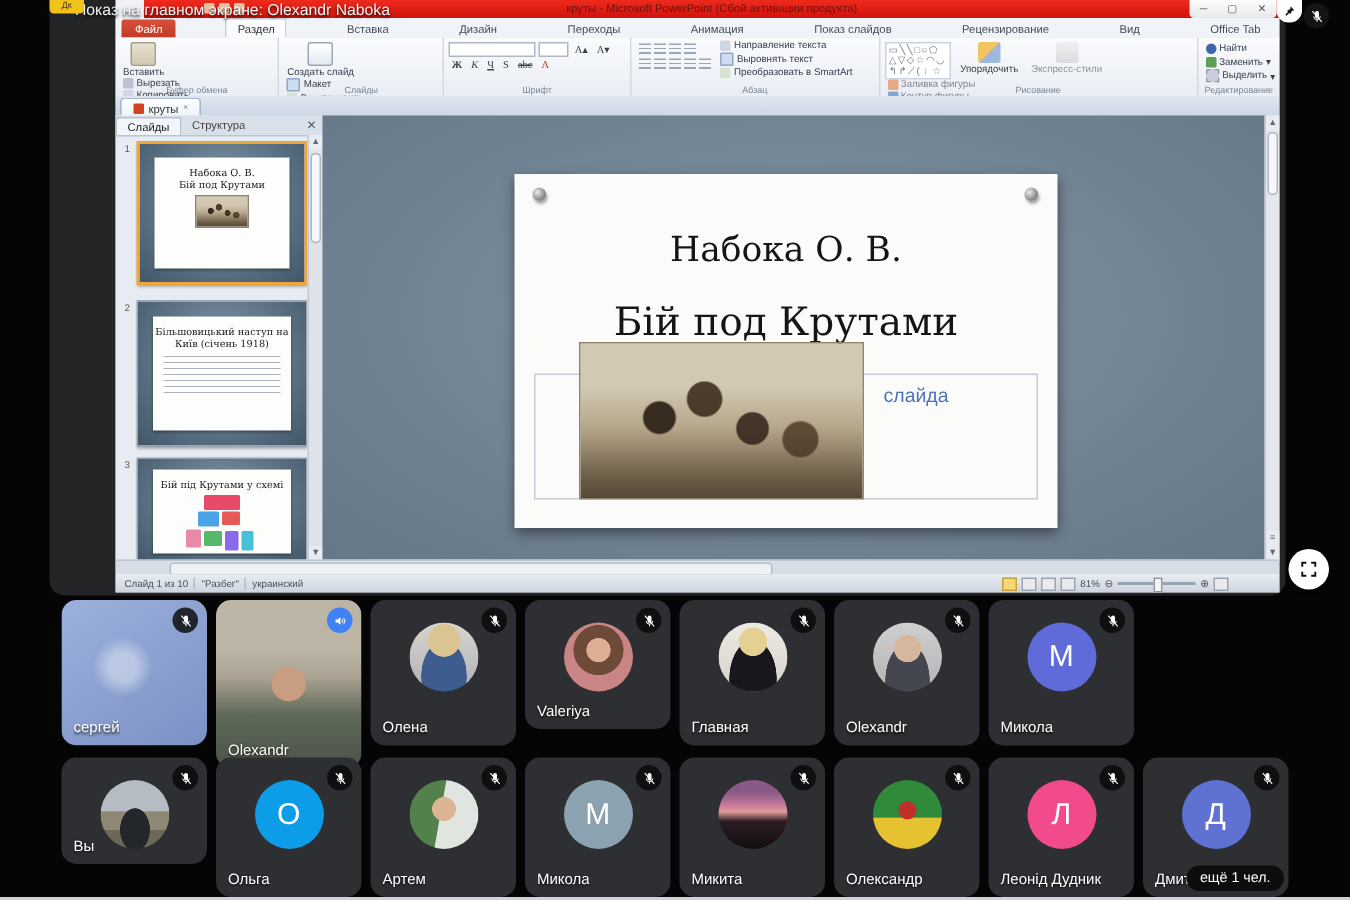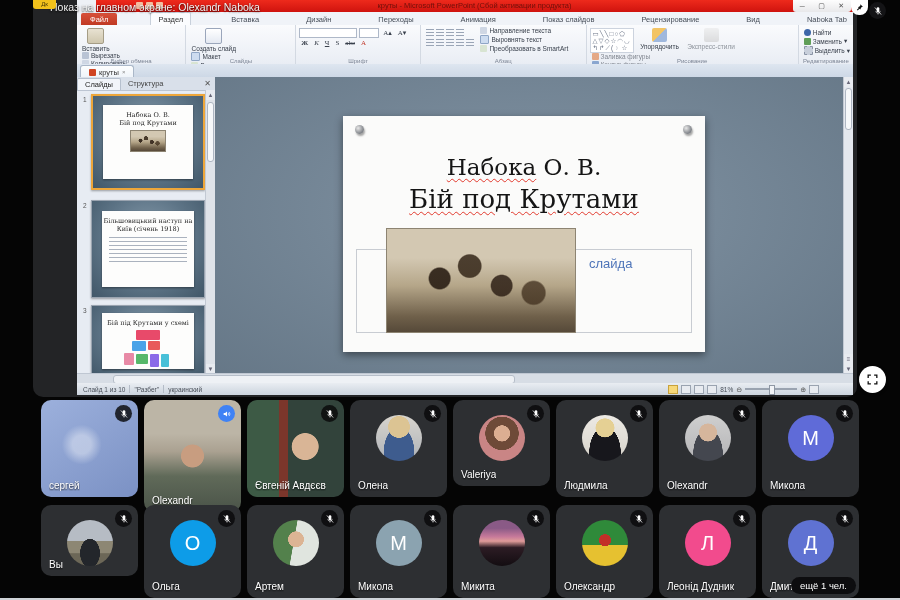--- a/index.html
+++ b/index.html
@@ -98,21 +98,21 @@
   #pscroll .sthumb{position:absolute;left:1px;right:1px;top:12px;height:58px;background:#f6f8fa;border:1px solid #aeb6c2;border-radius:3px;}
   .sarrow{position:absolute;left:0;right:0;height:10px;background:#e8ebf0;color:#667;font-size:6px;text-align:center;line-height:10px;}
   
   #editor{position:absolute;left:138px;top:77px;right:9px;bottom:21px;background:#74889a;
        background-image:radial-gradient(ellipse at 50% 45%,rgba(255,255,255,.10),rgba(0,0,0,.12));}
   #paper{position:absolute;left:128px;top:39px;width:362px;height:236px;background:#fbfbfa;box-shadow:0 3px 8px rgba(0,0,0,.45);}
   .pin{position:absolute;width:9px;height:9px;border-radius:50%;background:radial-gradient(circle at 35% 35%,#e8e8e8,#8a8d92 60%,#5c5f64);box-shadow:1px 2px 2px rgba(0,0,0,.35);}
   .ptitle{position:absolute;left:0;right:0;text-align:center;font-family:"DejaVu Serif",serif;color:#151515;}
   #pt1{top:38px;font-size:23px;}
   #pt2{top:68px;font-size:26px;}
-  .wavy{text-decoration:underline;text-decoration-style:wavy;text-decoration-color:#e23a2e;text-decoration-thickness:1px;text-underline-offset:3px;}
+  .wavy{text-decoration-style:wavy;text-decoration-color:#e23a2e;text-decoration-thickness:1px;text-underline-offset:3px;margin-top:16px;}
   #subbox{position:absolute;left:13px;right:13px;top:133px;height:82px;border:1px solid #c8ccd2;}
   #slideimg{position:absolute;left:43px;top:112px;width:188px;height:103px;z-index:3;}
   #subtext{position:absolute;left:246px;top:140px;font-size:13px;color:#4d74b8;z-index:2;}
   
   #escroll{position:absolute;right:0;top:77px;width:9px;bottom:21px;background:#e4e8ee;border-left:1px solid #c2c9d3;}
   #escroll .sthumb{position:absolute;left:1px;right:1px;top:11px;height:40px;background:#f6f8fa;border:1px solid #aeb6c2;border-radius:3px;}
   
   #hscrollrow{position:absolute;left:0;right:0;bottom:12px;height:9px;background:#d7dde5;border-top:1px solid #bfc7d2;}
   #hscroll{position:absolute;left:36px;top:1px;width:400px;height:7px;background:#eef1f5;border:1px solid #b6bec9;border-radius:3px;}
   #statusbar{position:absolute;left:0;right:0;bottom:0;height:12px;background:linear-gradient(#e9edf2,#ccd4de);
@@ -185,21 +185,21 @@
       <div id="ribtabs">
         <span class="rtab file">Файл</span>
         <span class="rtab active">Раздел</span>
         <span class="rtab">Вставка</span>
         <span class="rtab">Дизайн</span>
         <span class="rtab">Переходы</span>
         <span class="rtab">Анимация</span>
         <span class="rtab">Показ слайдов</span>
         <span class="rtab">Рецензирование</span>
         <span class="rtab">Вид</span>
-        <span class="rtab">Naboka Tab</span>
+        <span class="rtab">Office Tab</span>
       </div>
 
       <div id="ribbon">
         <div class="rgroup">
           <span class="bigbtn">
             <span class="bic ic-clip"></span>
             <span>Вставить</span>
             </span>
           <span class="minirows">
             <span class="minibtn">
@@ -471,30 +471,20 @@
     <div class="tile vid-olexandr" style="height:112px">
       <span class="micbadge speak">
           <svg viewBox="0 0 24 24" width="10" height="10">
             <path fill="#fff" d="M4 9.5v5h3.5L12 18V6L7.5 9.5H4z"></path>
             <path fill="none" stroke="#fff" stroke-width="1.6" d="M14.5 9a4.5 4.5 0 0 1 0 6M17 7a7.5 7.5 0 0 1 0 10"></path>
           </svg>
         </span>
       <span class="pname">Olexandr</span>
     </div>
 
-    <div class="tile vid-evgeniy" style="height:97px">
-      <span class="micbadge">
-          <svg viewBox="0 0 24 24" width="10" height="10">
-            <path fill="#fff" d="M12 15a3.2 3.2 0 0 0 3.2-3.2V6.2a3.2 3.2 0 1 0-6.4 0v5.6A3.2 3.2 0 0 0 12 15z"></path>
-            <path fill="none" stroke="#fff" stroke-width="1.6" d="M6.8 11.8a5.2 5.2 0 0 0 10.4 0M12 17v3.4"></path>
-            <line x1="4.5" y1="3.5" x2="19.5" y2="20.5" stroke="#fff" stroke-width="1.8"></line>
-          </svg>
-        </span>
-      <span class="pname">Євгеній Авдєєв</span>
-    </div>
 
     <div class="tile" style="height:97px">
       <span class="micbadge">
           <svg viewBox="0 0 24 24" width="10" height="10">
             <path fill="#fff" d="M12 15a3.2 3.2 0 0 0 3.2-3.2V6.2a3.2 3.2 0 1 0-6.4 0v5.6A3.2 3.2 0 0 0 12 15z"></path>
             <path fill="none" stroke="#fff" stroke-width="1.6" d="M6.8 11.8a5.2 5.2 0 0 0 10.4 0M12 17v3.4"></path>
             <line x1="4.5" y1="3.5" x2="19.5" y2="20.5" stroke="#fff" stroke-width="1.8"></line>
           </svg>
         </span>
       <span class="avatar av-olena"></span>
@@ -515,21 +505,21 @@
 
     <div class="tile" style="height:97px">
       <span class="micbadge">
           <svg viewBox="0 0 24 24" width="10" height="10">
             <path fill="#fff" d="M12 15a3.2 3.2 0 0 0 3.2-3.2V6.2a3.2 3.2 0 1 0-6.4 0v5.6A3.2 3.2 0 0 0 12 15z"></path>
             <path fill="none" stroke="#fff" stroke-width="1.6" d="M6.8 11.8a5.2 5.2 0 0 0 10.4 0M12 17v3.4"></path>
             <line x1="4.5" y1="3.5" x2="19.5" y2="20.5" stroke="#fff" stroke-width="1.8"></line>
           </svg>
         </span>
       <span class="avatar av-ludmila"></span>
-      <span class="pname">Людмила</span>
+      <span class="pname">Главная</span>
     </div>
 
     <div class="tile" style="height:97px">
       <span class="micbadge">
           <svg viewBox="0 0 24 24" width="10" height="10">
             <path fill="#fff" d="M12 15a3.2 3.2 0 0 0 3.2-3.2V6.2a3.2 3.2 0 1 0-6.4 0v5.6A3.2 3.2 0 0 0 12 15z"></path>
             <path fill="none" stroke="#fff" stroke-width="1.6" d="M6.8 11.8a5.2 5.2 0 0 0 10.4 0M12 17v3.4"></path>
             <line x1="4.5" y1="3.5" x2="19.5" y2="20.5" stroke="#fff" stroke-width="1.8"></line>
           </svg>
         </span>

